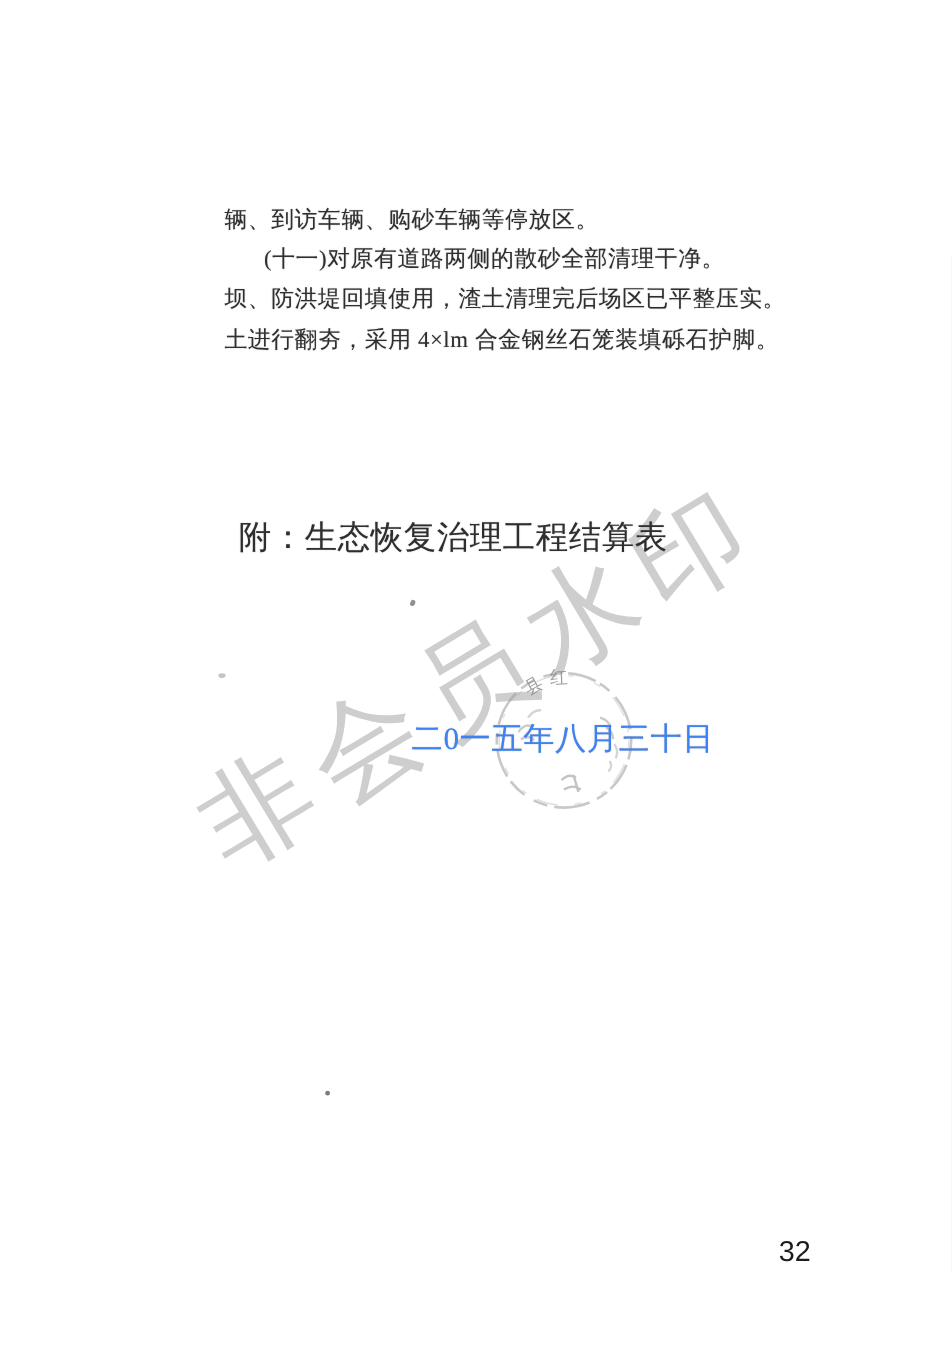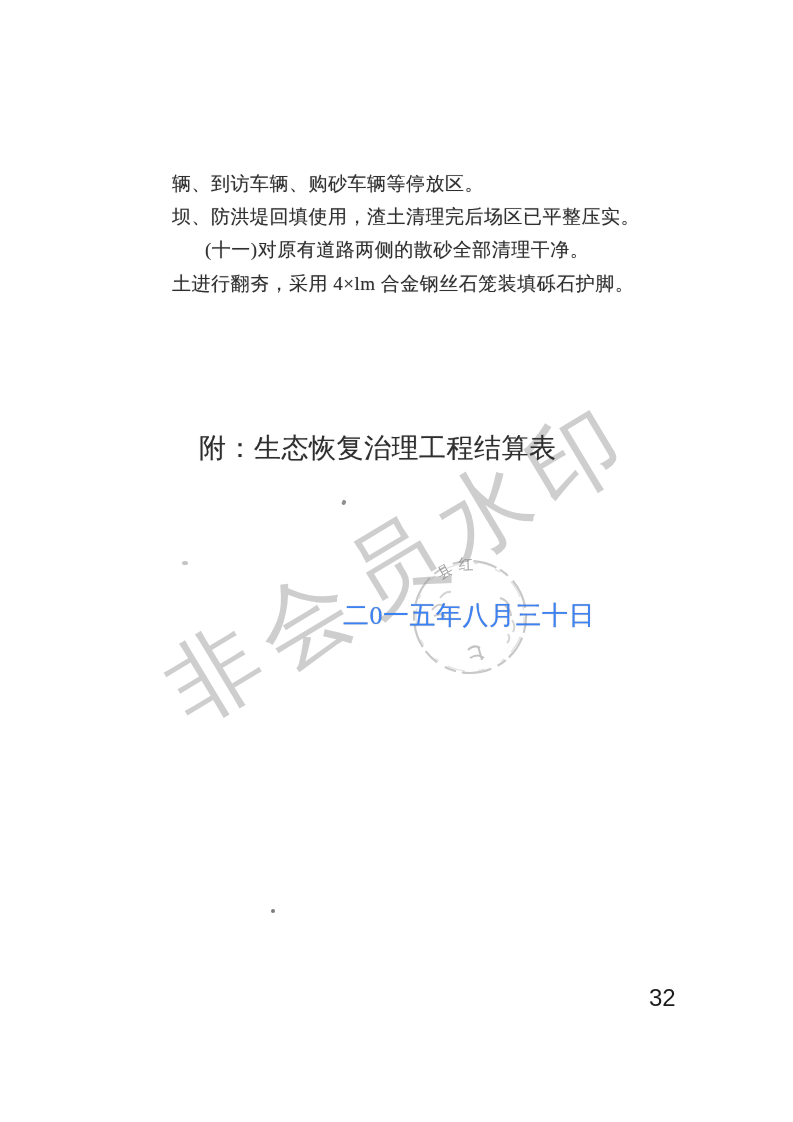--- a/index.html
+++ b/index.html
@@ -21,21 +21,21 @@
     letter-spacing:13px;
     color:#c9c9c9;
     opacity:.9;
     white-space:nowrap;
     user-select:none;
     z-index:1;
   }
   
   .body-text{
     position:absolute;
-    left:172px;top:167px;
+    left:187px;top:167px;
     width:490px;
     font-size:19px;
     line-height:33.2px;
     color:#2f2f2f;
     letter-spacing:.5px;
     text-shadow:0 0 1px rgba(70,70,70,.45);
     z-index:3;
   }
   .line{white-space:nowrap;}
   .line.indent{padding-left:33px;}
@@ -60,21 +60,21 @@
     white-space:nowrap;
   }
   .stamp{
     position:absolute;
     left:404px;top:554px;
     width:136px;height:128px;
     z-index:2;
   }
   .page-number{
     position:absolute;
-    left:649px;top:984px;
+    left:649px;top:1030px;
     font-family:"Liberation Sans","DejaVu Sans",sans-serif;
     font-size:24px;
     color:#1c1c1c;
     z-index:3;
   }
   .speck{position:absolute;border-radius:50%;z-index:2;}
   .speck.s1{left:342px;top:500px;width:4px;height:5px;background:#8f8f8f;transform:rotate(25deg);border-radius:40% 60% 60% 40%;}
   .speck.s2{left:182px;top:561px;width:6px;height:4px;background:#c4c4c4;}
   .speck.s3{left:271px;top:909px;width:4px;height:4px;background:#7d7d7d;}
 </style>
@@ -97,22 +97,22 @@
 
     <path d="M 28 56 q 6 -8 12 -4 M 30 62 q 8 -4 11 1" stroke="#9a9a9a" stroke-width="2" fill="none" opacity="0.5"></path>
     <path d="M 96 44 q 7 2 9 8 M 101 52 q 6 4 6 10" stroke="#9a9a9a" stroke-width="2" fill="none" opacity="0.5"></path>
     <path d="M 108 66 q 4 6 1 12 M 104 80 q 3 5 -1 9" stroke="#a5a5a5" stroke-width="2" fill="none" opacity="0.45"></path>
     <path d="M 64 96 q 6 -6 12 -2 M 66 104 q 8 -5 14 0 M 74 92 l 4 14" stroke="#8f8f8f" stroke-width="2" fill="none" opacity="0.55"></path>
     <path d="M 36 44 q 5 -7 11 -6" stroke="#a0a0a0" stroke-width="2" fill="none" opacity="0.45"></path>
   </svg>
 
   <div class="body-text">
     <div class="line">辆、到访车辆、购砂车辆等停放区。</div>
+    <div class="line indent">(十一)对原有道路两侧的散砂全部清理干净。</div>
     <div class="line">坝、防洪堤回填使用，渣土清理完后场区已平整压实。</div>
-    <div class="line indent">(十一)对原有道路两侧的散砂全部清理干净。</div>
     <div class="line">土进行翻夯，采用 4×lm 合金钢丝石笼装填砾石护脚。</div>
   </div>
 
   <div class="attachment">附：生态恢复治理工程结算表</div>
 
   <div class="date-line">二0一五年八月三十日</div>
 
   <div class="speck s1"></div>
   <div class="speck s2"></div>
   <div class="speck s3"></div>

